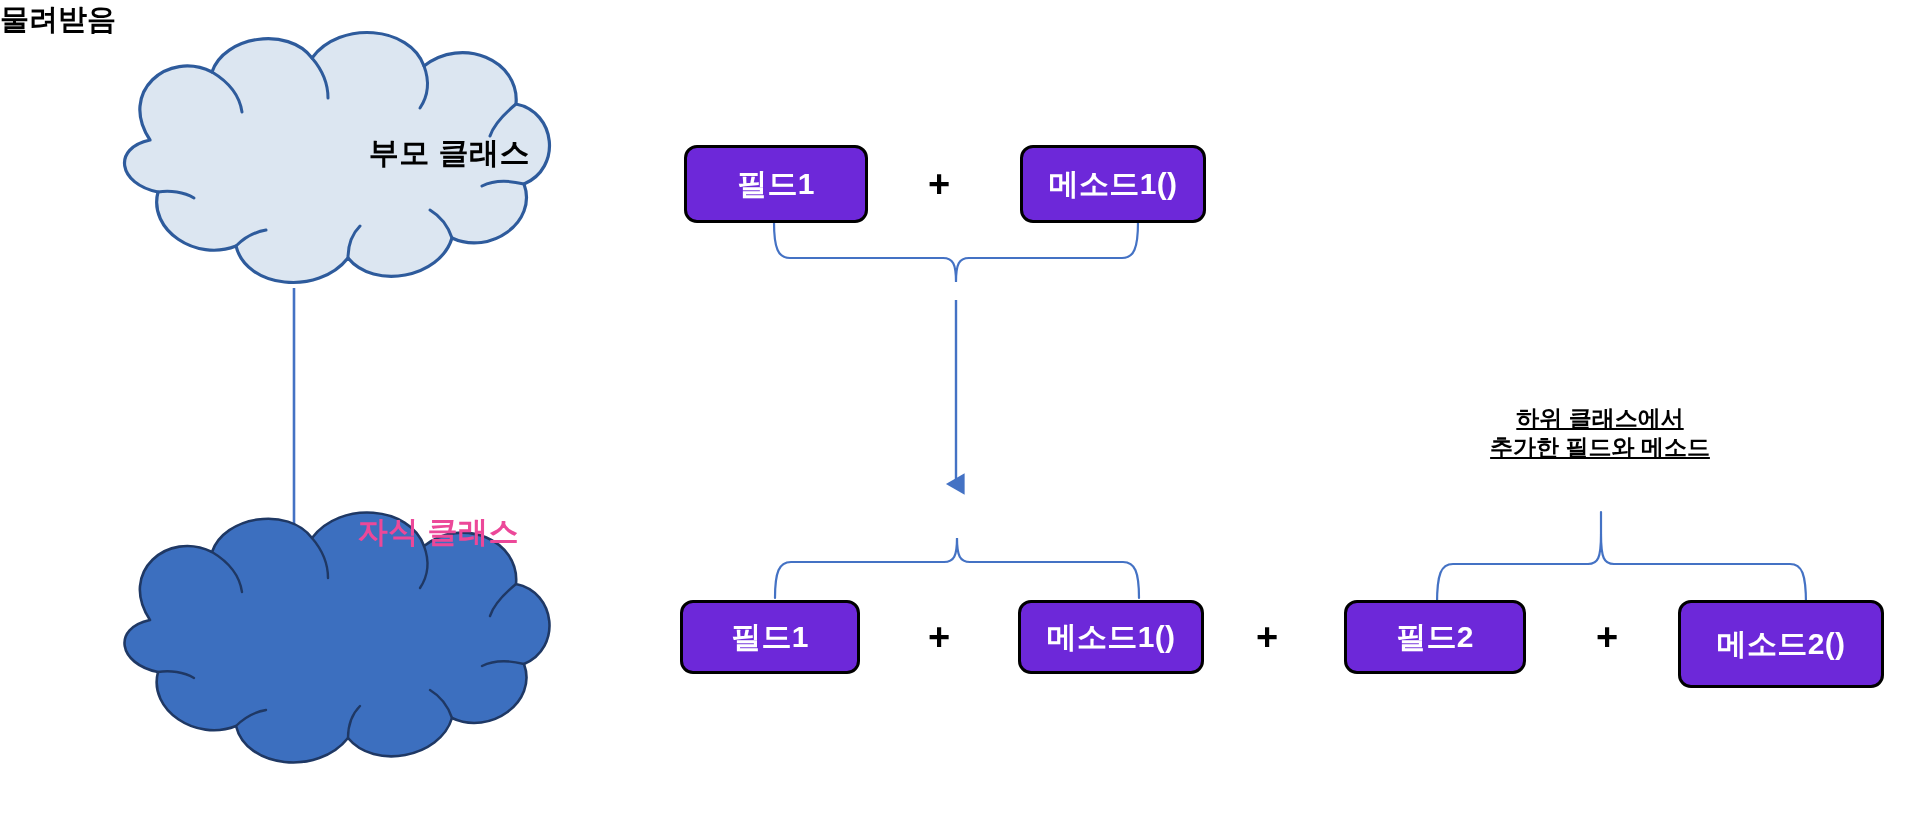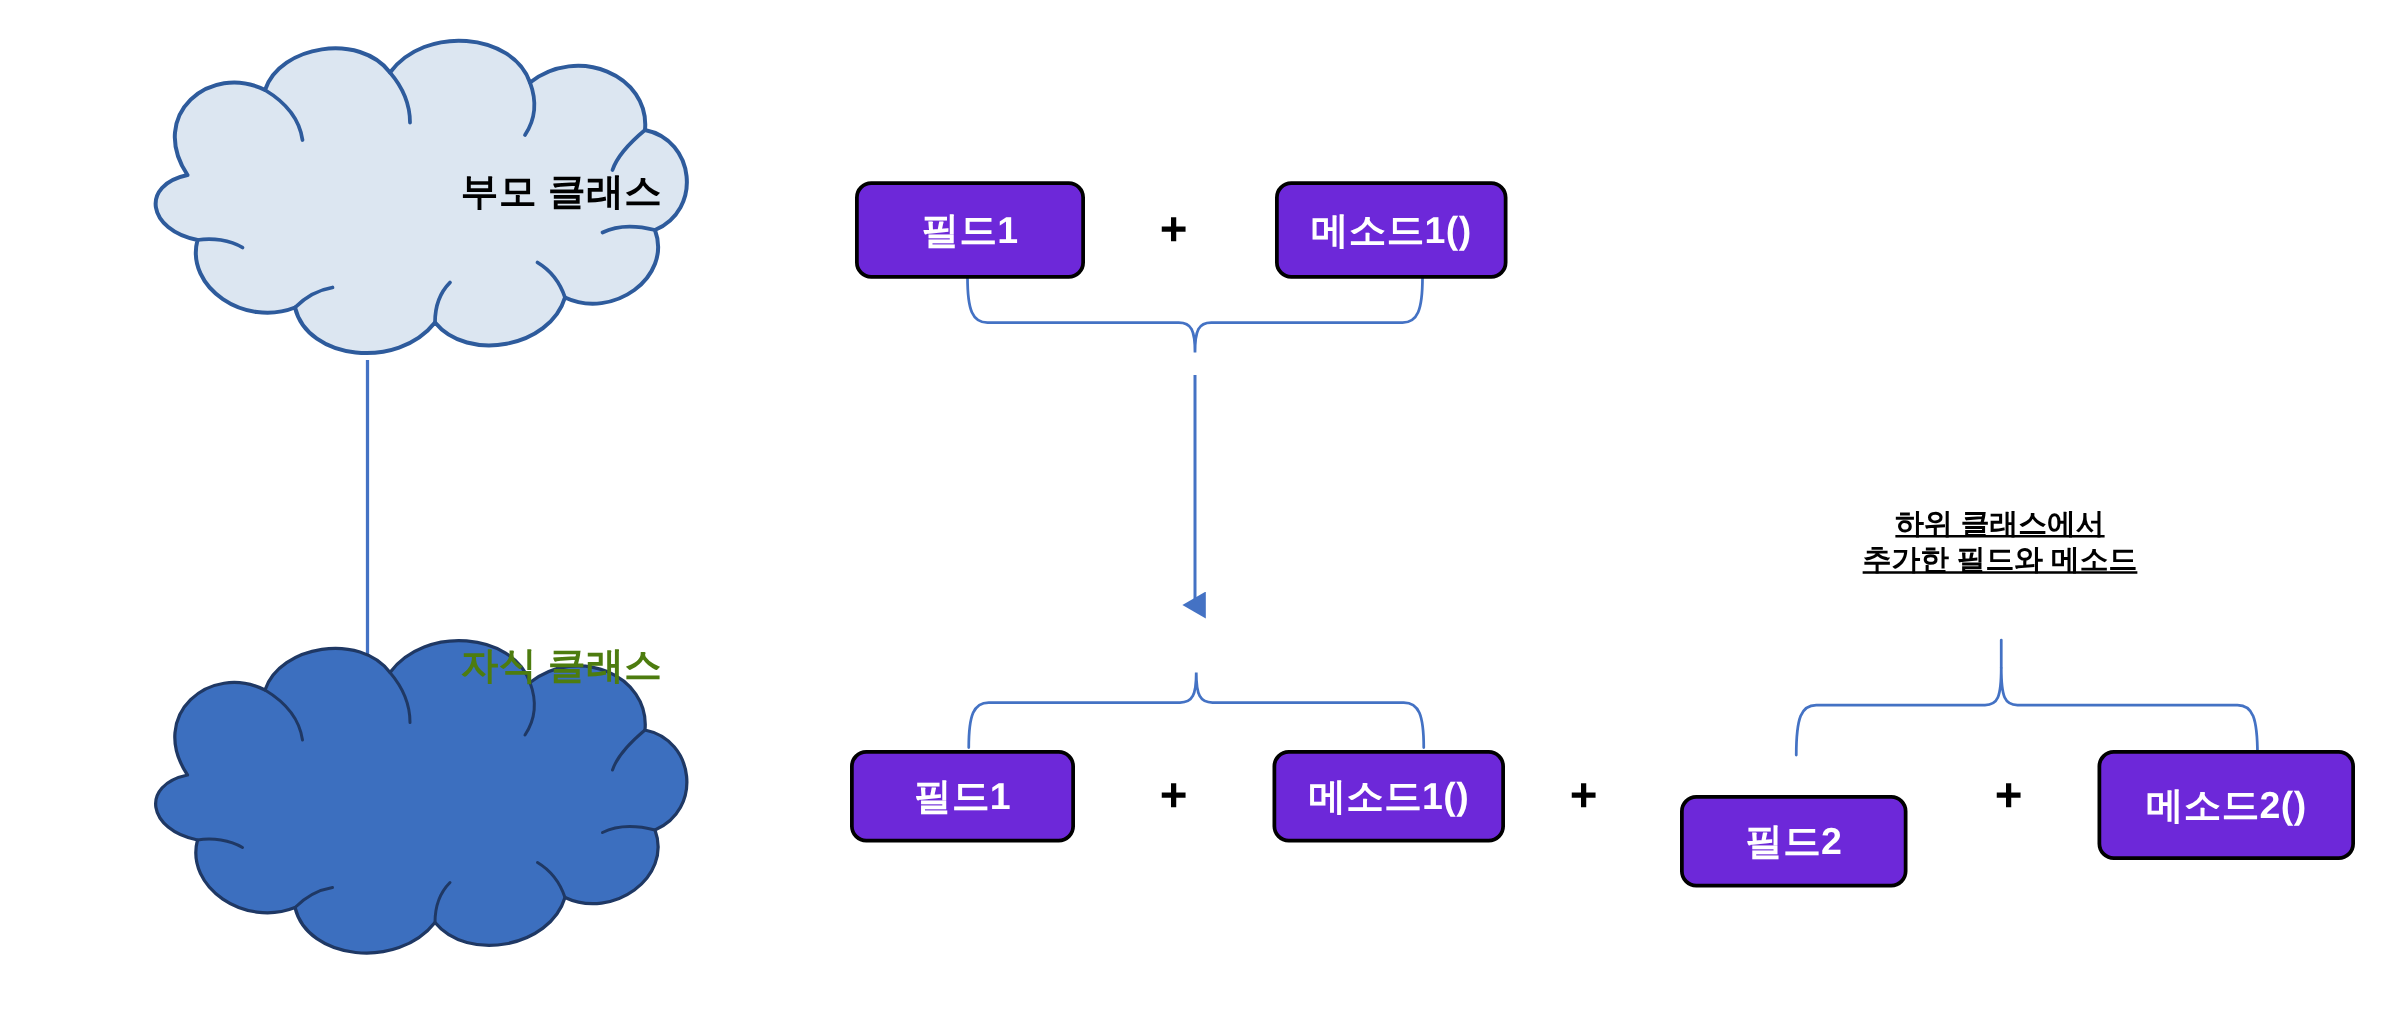--- a/index.html
+++ b/index.html
@@ -35,25 +35,25 @@
     letter-spacing: 0.5px;
   }
   #parent-cloud-label {
     left: 60px;
     top: 133px;
     width: 470px;
     font-size: 30px;
     color: #000000;
   }
   #child-cloud-label {
-    left: 95px;
+    left: 84px;
     top: 512px;
     width: 435px;
     font-size: 30px;
-    color: #4d7c0f;
+    color: #ec4899;
   }
   .member-box {
     position: absolute;
     box-sizing: border-box;
     background: #6d28d9;
     border: 3px solid #000000;
     border-radius: 13px;
     display: flex;
     align-items: center;
     justify-content: center;
@@ -197,33 +197,34 @@
   <div class="cloud-label" id="parent-cloud-label">부모 클래스</div>
 
   <div class="cloud-label" id="child-cloud-label">자식 클래스</div>
 
   <div class="member-box" style="left:684px; top:145px; width:184px; height:78px;">필드1</div>
 
   <div class="plus-sign" style="left:916px; top:165px; width:46px;">+</div>
 
   <div class="member-box" style="left:1020px; top:145px; width:186px; height:78px;">메소드1()</div>
 
+  <div id="inherit-label">물려받음</div>
 
   <div class="note-text" id="added-note">
     <div>하위 클래스에서</div>
     <div>추가한 필드와 메소드</div>
   </div>
 
   <div class="member-box" style="left:680px; top:600px; width:180px; height:74px;">필드1</div>
 
   <div class="plus-sign" style="left:916px; top:618px; width:46px;">+</div>
 
   <div class="member-box" style="left:1018px; top:600px; width:186px; height:74px;">메소드1()</div>
 
   <div class="plus-sign" style="left:1244px; top:618px; width:46px;">+</div>
 
-  <div class="member-box" style="left:1344px; top:600px; width:182px; height:74px;margin-top:36px;">필드2</div>
+  <div class="member-box" style="left:1344px; top:600px; width:182px; height:74px;">필드2</div>
 
   <div class="plus-sign" style="left:1584px; top:618px; width:46px;">+</div>
 
   <div class="member-box" style="left:1678px; top:600px; width:206px; height:88px;">메소드2()</div>
 
 </div>
 
 </body></html>

